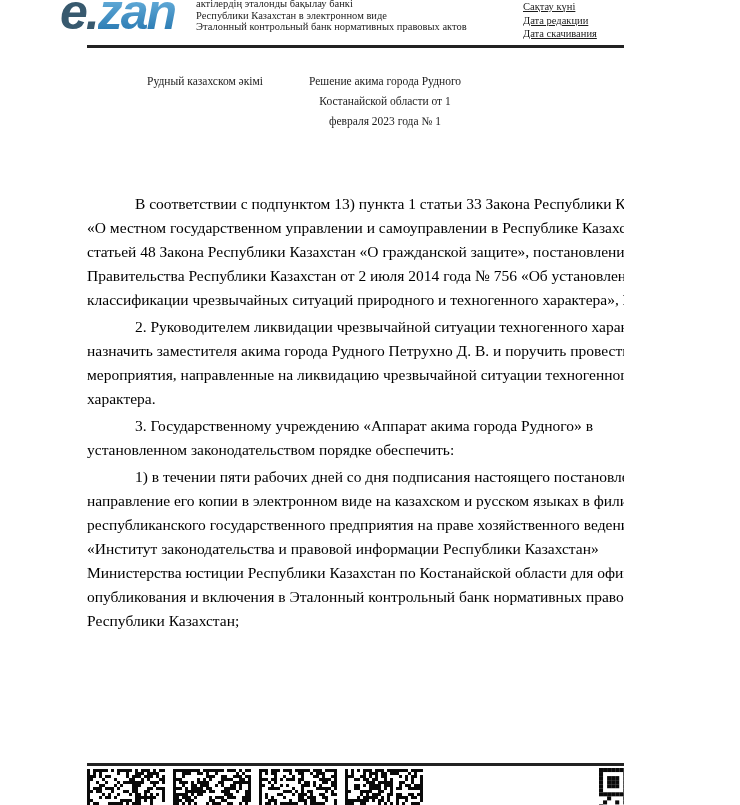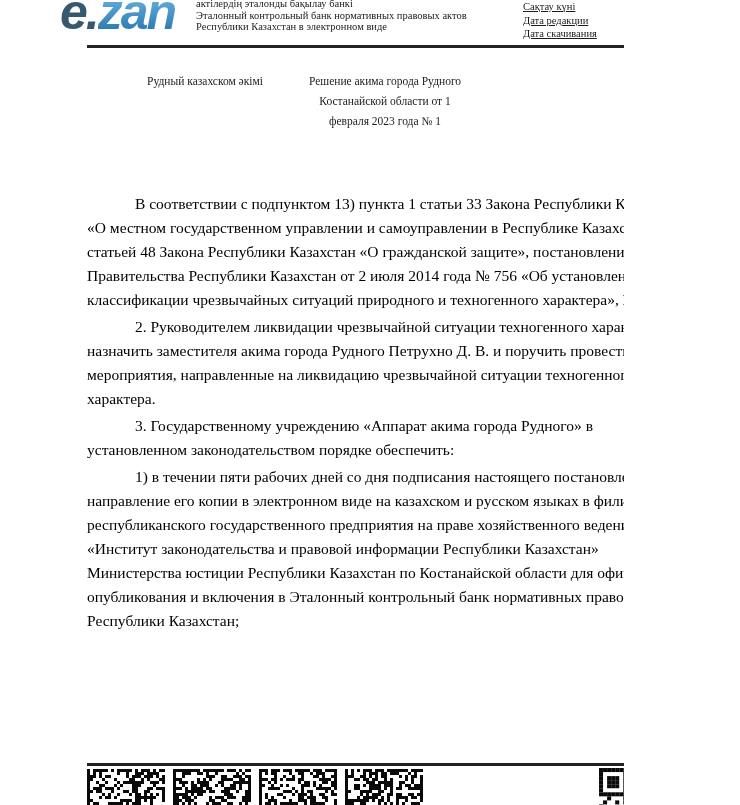--- a/index.html
+++ b/index.html
@@ -65,22 +65,22 @@
 </style>
 </head>
 <body>
 
 <div id="page">
 
   <div class="logo"><span class="e">e.</span><span class="zan">zan</span></div>
 
   <div class="registry">
     <div>актілердің эталонды бақылау банкі</div>
+    <div>Республики Казахстан в электронном виде</div>
     <div>Эталонный контрольный банк нормативных правовых актов</div>
-    <div>Республики Казахстан в электронном виде</div>
   </div>
 
   <div class="dates">
     <div class="row">
       <span class="lbl">Сақтау күні</span>
       <span class="val">04.02.2023</span>
     </div>
     <div class="row">
       <span class="lbl">Дата редакции</span>
       <span class="val">01.09.2023</span>

